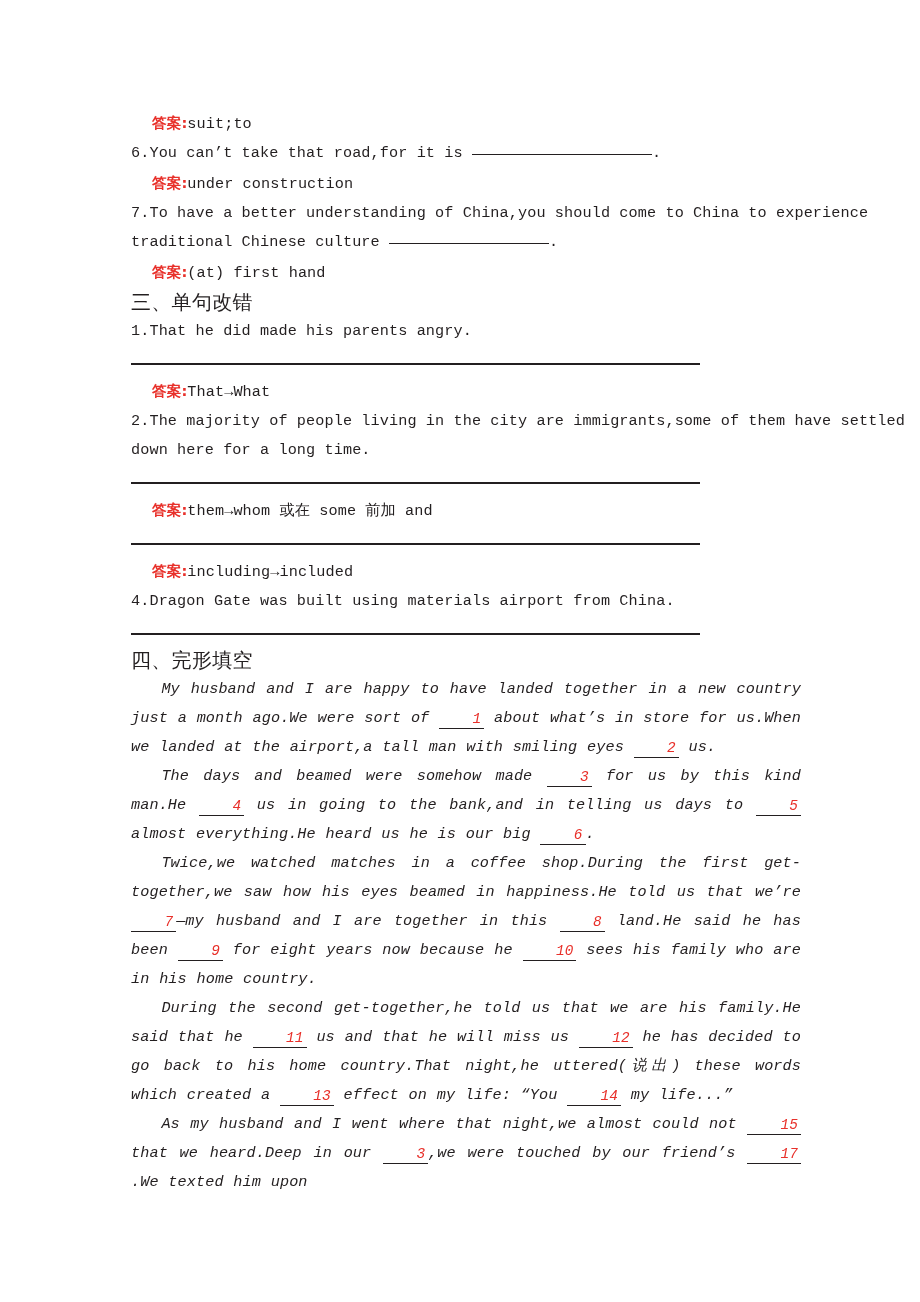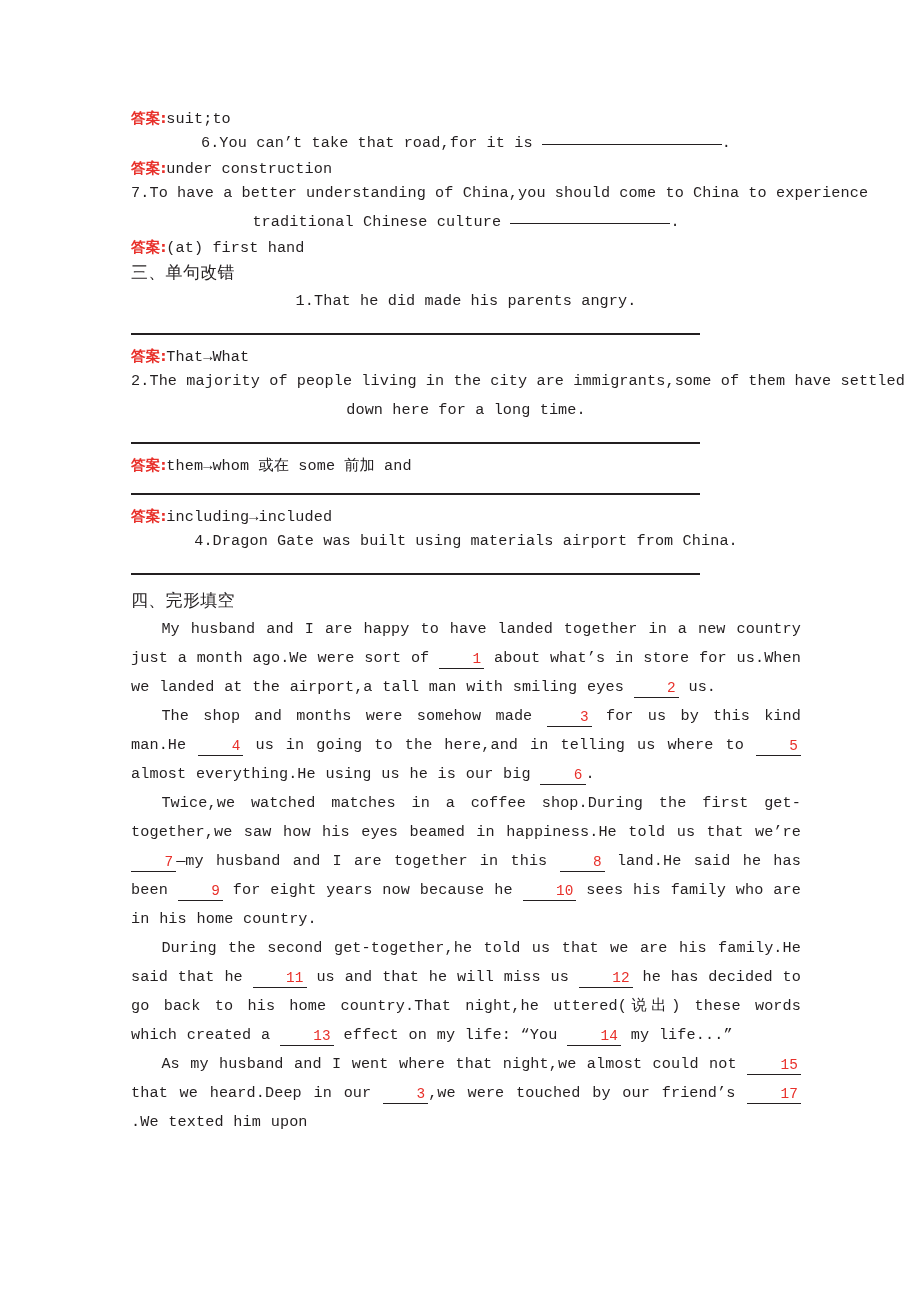--- a/index.html
+++ b/index.html
@@ -24,55 +24,56 @@
   .content {
     width: 670px;
   }
 
   
   .line {
     font-size: 15.2px;
     line-height: 29px;
     letter-spacing: 0.1px;
     white-space: nowrap;
-    text-align: center;
   }
   .para {
     font-size: 15.2px;
     line-height: 29px;
     text-align: justify;
     text-align-last: left;
     letter-spacing: 0.1px;
     word-spacing: 0.5px;
+    font-style: italic;
   }
   .para.indent {
     text-indent: 2em;
   }
 
   
   .answer {
     font-size: 15.2px;
-    line-height: 19px;
+    line-height: 29px;
     white-space: nowrap;
     letter-spacing: 0.1px;
+    margin-left: 21px;
   }
   .answer .tag {
     color: #e8302a;
     font-family: "DejaVu Sans", "Liberation Sans", sans-serif;
     font-size: 14.6px;
     font-weight: 600;
   }
   .answer .val {
     color: #231f20;
   }
 
   
   .heading {
     font-family: "DejaVu Sans", "Liberation Sans", sans-serif;
-    font-size: 17px;
+    font-size: 20px;
     line-height: 29px;
     color: #231f20;
     white-space: nowrap;
     letter-spacing: 0.3px;
   }
 
   
   .blank {
     display: inline-block;
     border-bottom: 1.4px solid #231f20;
@@ -159,20 +160,20 @@
 
     <div class="line">
       <span>4.</span><span>Dragon Gate was built using materials airport from China.</span>
     </div>
     <div class="rule"></div>
 
     <div class="heading">四、完形填空</div>
 
     <div id="cloze-body">
         <div class="para indent"><span>My husband and I are happy to have landed together in a new country just a month ago.We were sort of </span><span class="cb">1</span><span> about what’s in store for us.When we landed at the airport,a tall man with smiling eyes </span><span class="cb">2</span><span> us.</span></div>
-        <div class="para indent"><span>The shop and months were somehow made </span><span class="cb">3</span><span> for us by this kind man.He </span><span class="cb">4</span><span> us in going to the here,and in telling us where to </span><span class="cb">5</span><span> almost everything.He using us he is our big </span><span class="cb">6</span><span>.</span></div>
+        <div class="para indent"><span>The days and beamed were somehow made </span><span class="cb">3</span><span> for us by this kind man.He </span><span class="cb">4</span><span> us in going to the bank,and in telling us days to </span><span class="cb">5</span><span> almost everything.He heard us he is our big </span><span class="cb">6</span><span>.</span></div>
         <div class="para indent"><span>Twice,we watched matches in a coffee shop.During the first get-together,we saw how his eyes beamed in happiness.He told us that we’re </span><span class="cb">7</span><span>—my husband and I are together in this </span><span class="cb">8</span><span> land.He said he has been </span><span class="cb">9</span><span> for eight years now because he </span><span class="cb">10</span><span> sees his family who are in his home country.</span></div>
         <div class="para indent"><span>During the second get-together,he told us that we are his family.He said that he </span><span class="cb">11</span><span> us and that he will miss us </span><span class="cb">12</span><span> he has decided to go back to his home country.That night,he uttered(说出) these words which created a </span><span class="cb">13</span><span> effect on my life: “You </span><span class="cb">14</span><span> my life...”</span></div>
         <div class="para indent"><span>As my husband and I went where that night,we almost could not </span><span class="cb">15</span><span> that we heard.Deep in our </span><span class="cb">3</span><span>,we were touched by our friend’s </span><span class="cb">17</span><span>.We texted him upon</span></div>
       </div>
 
   </div>
 </div>
 
 </body></html>

